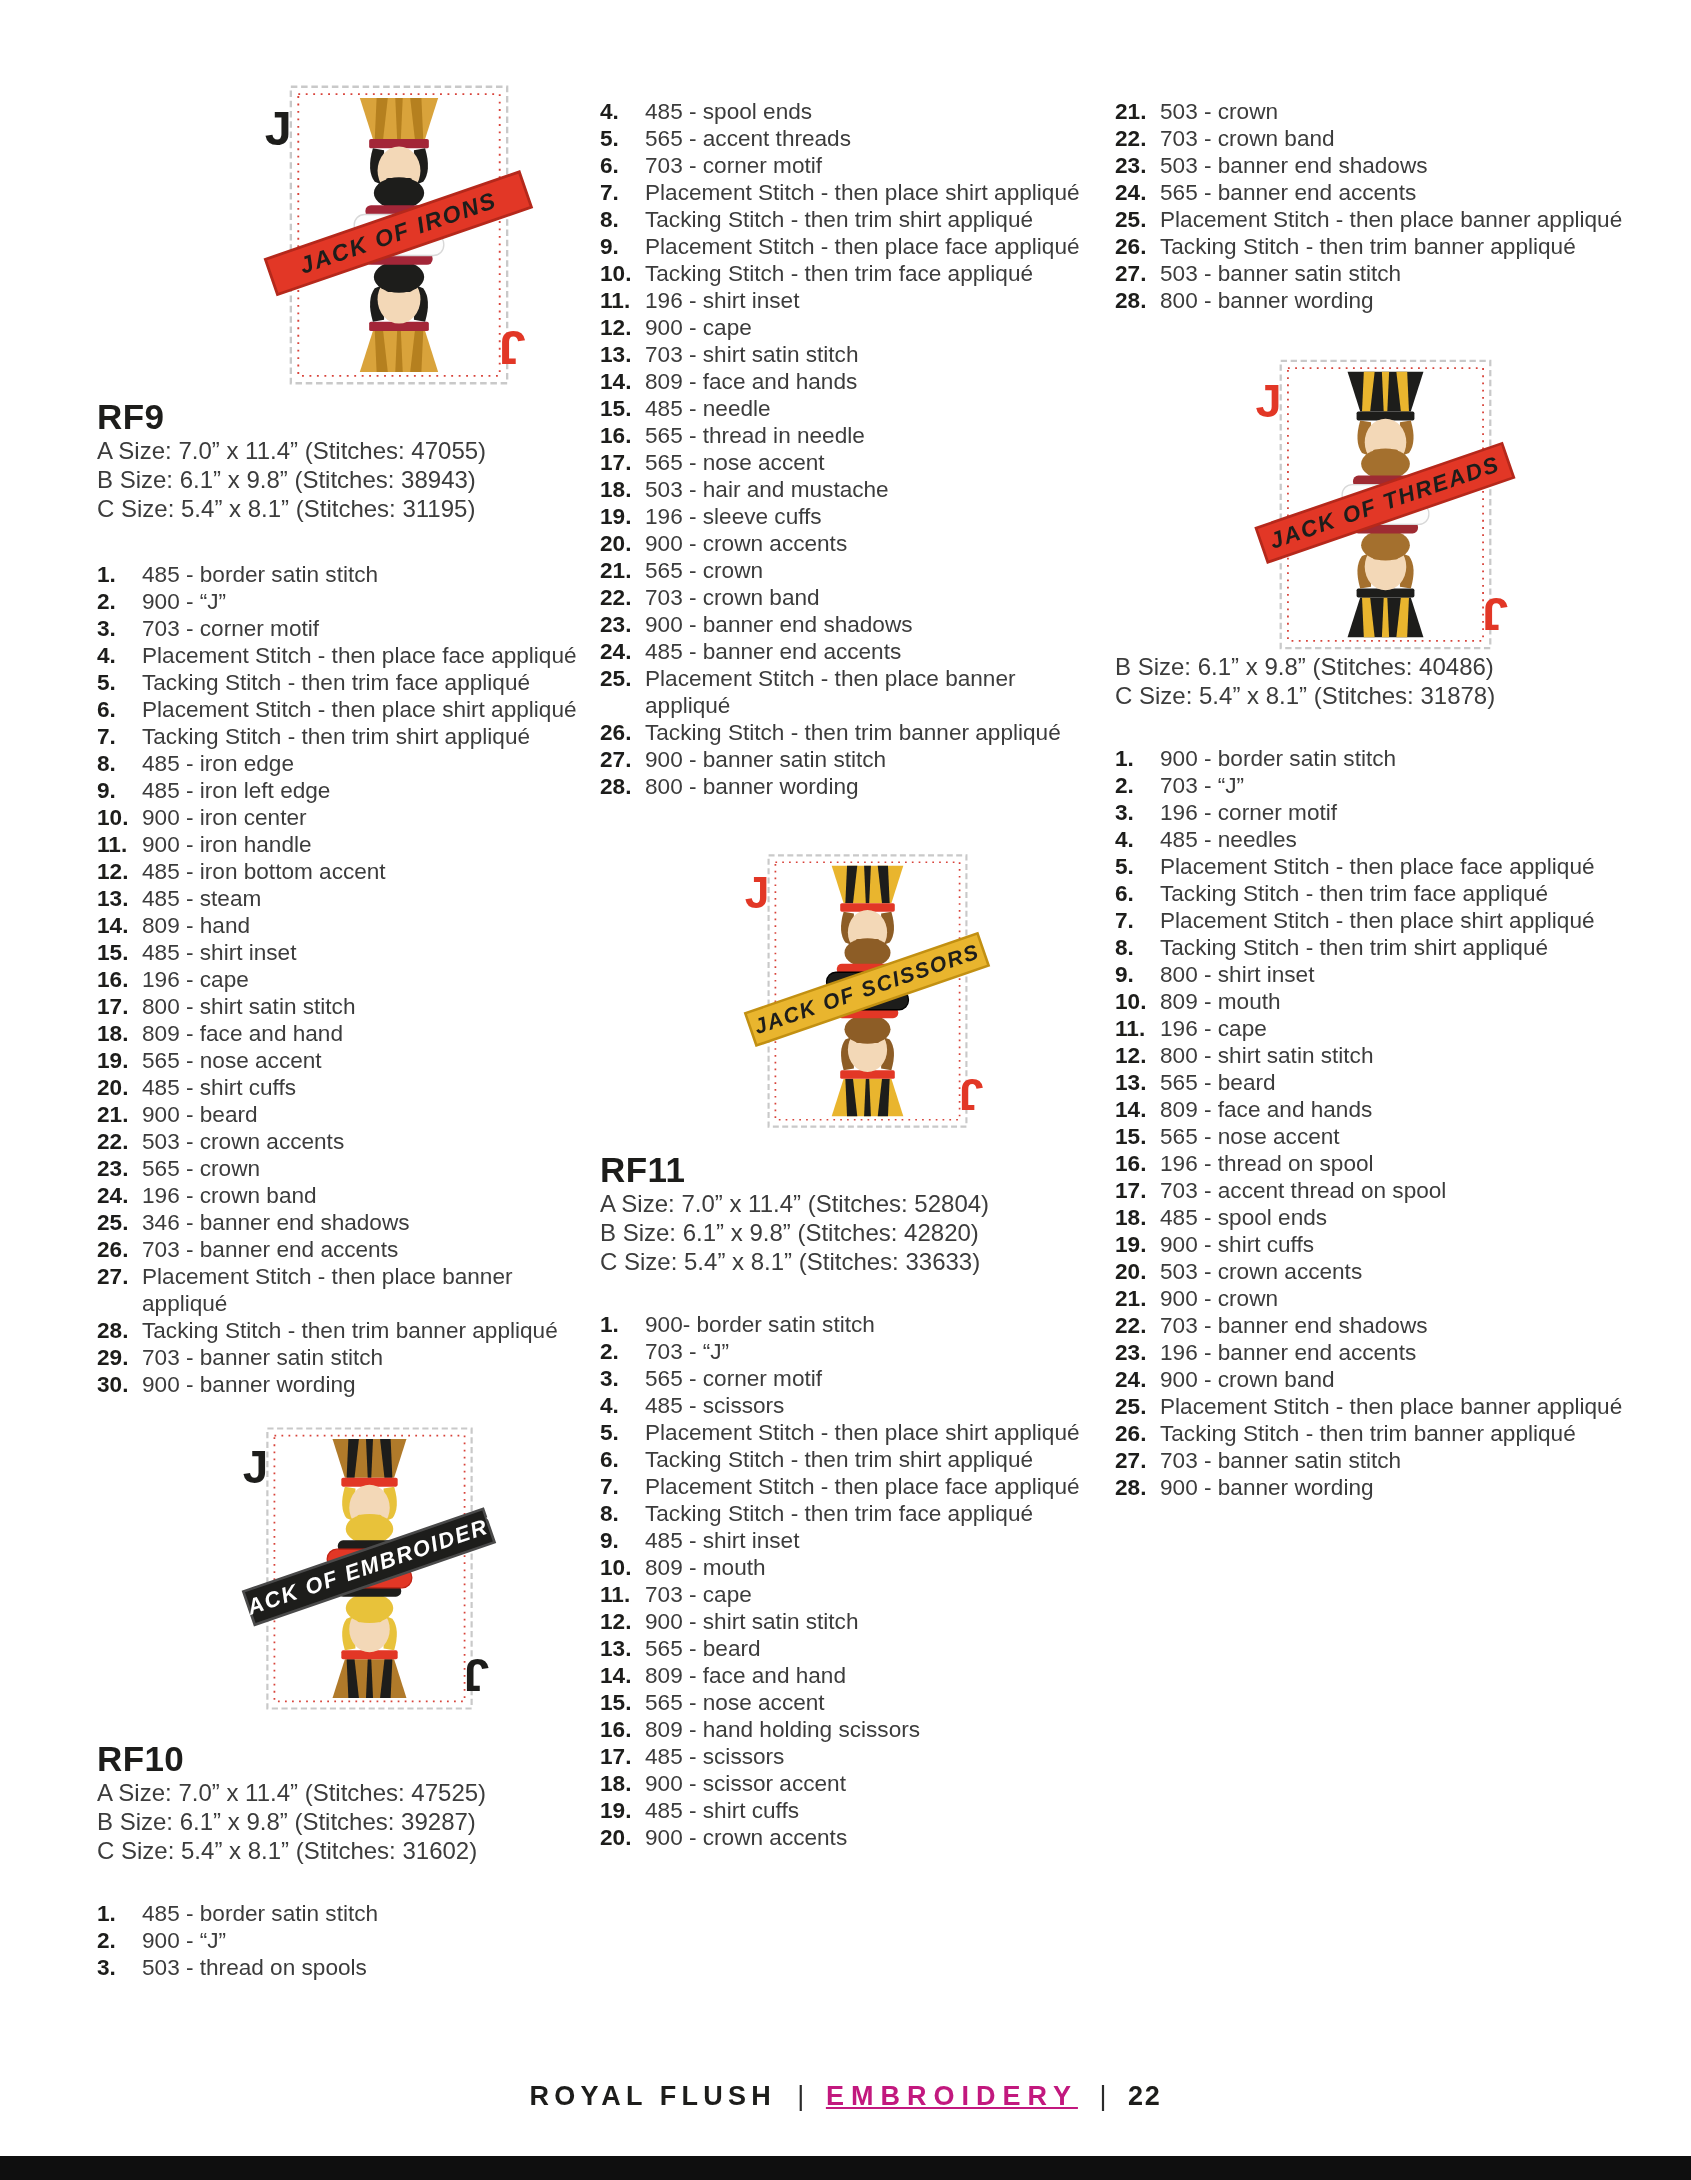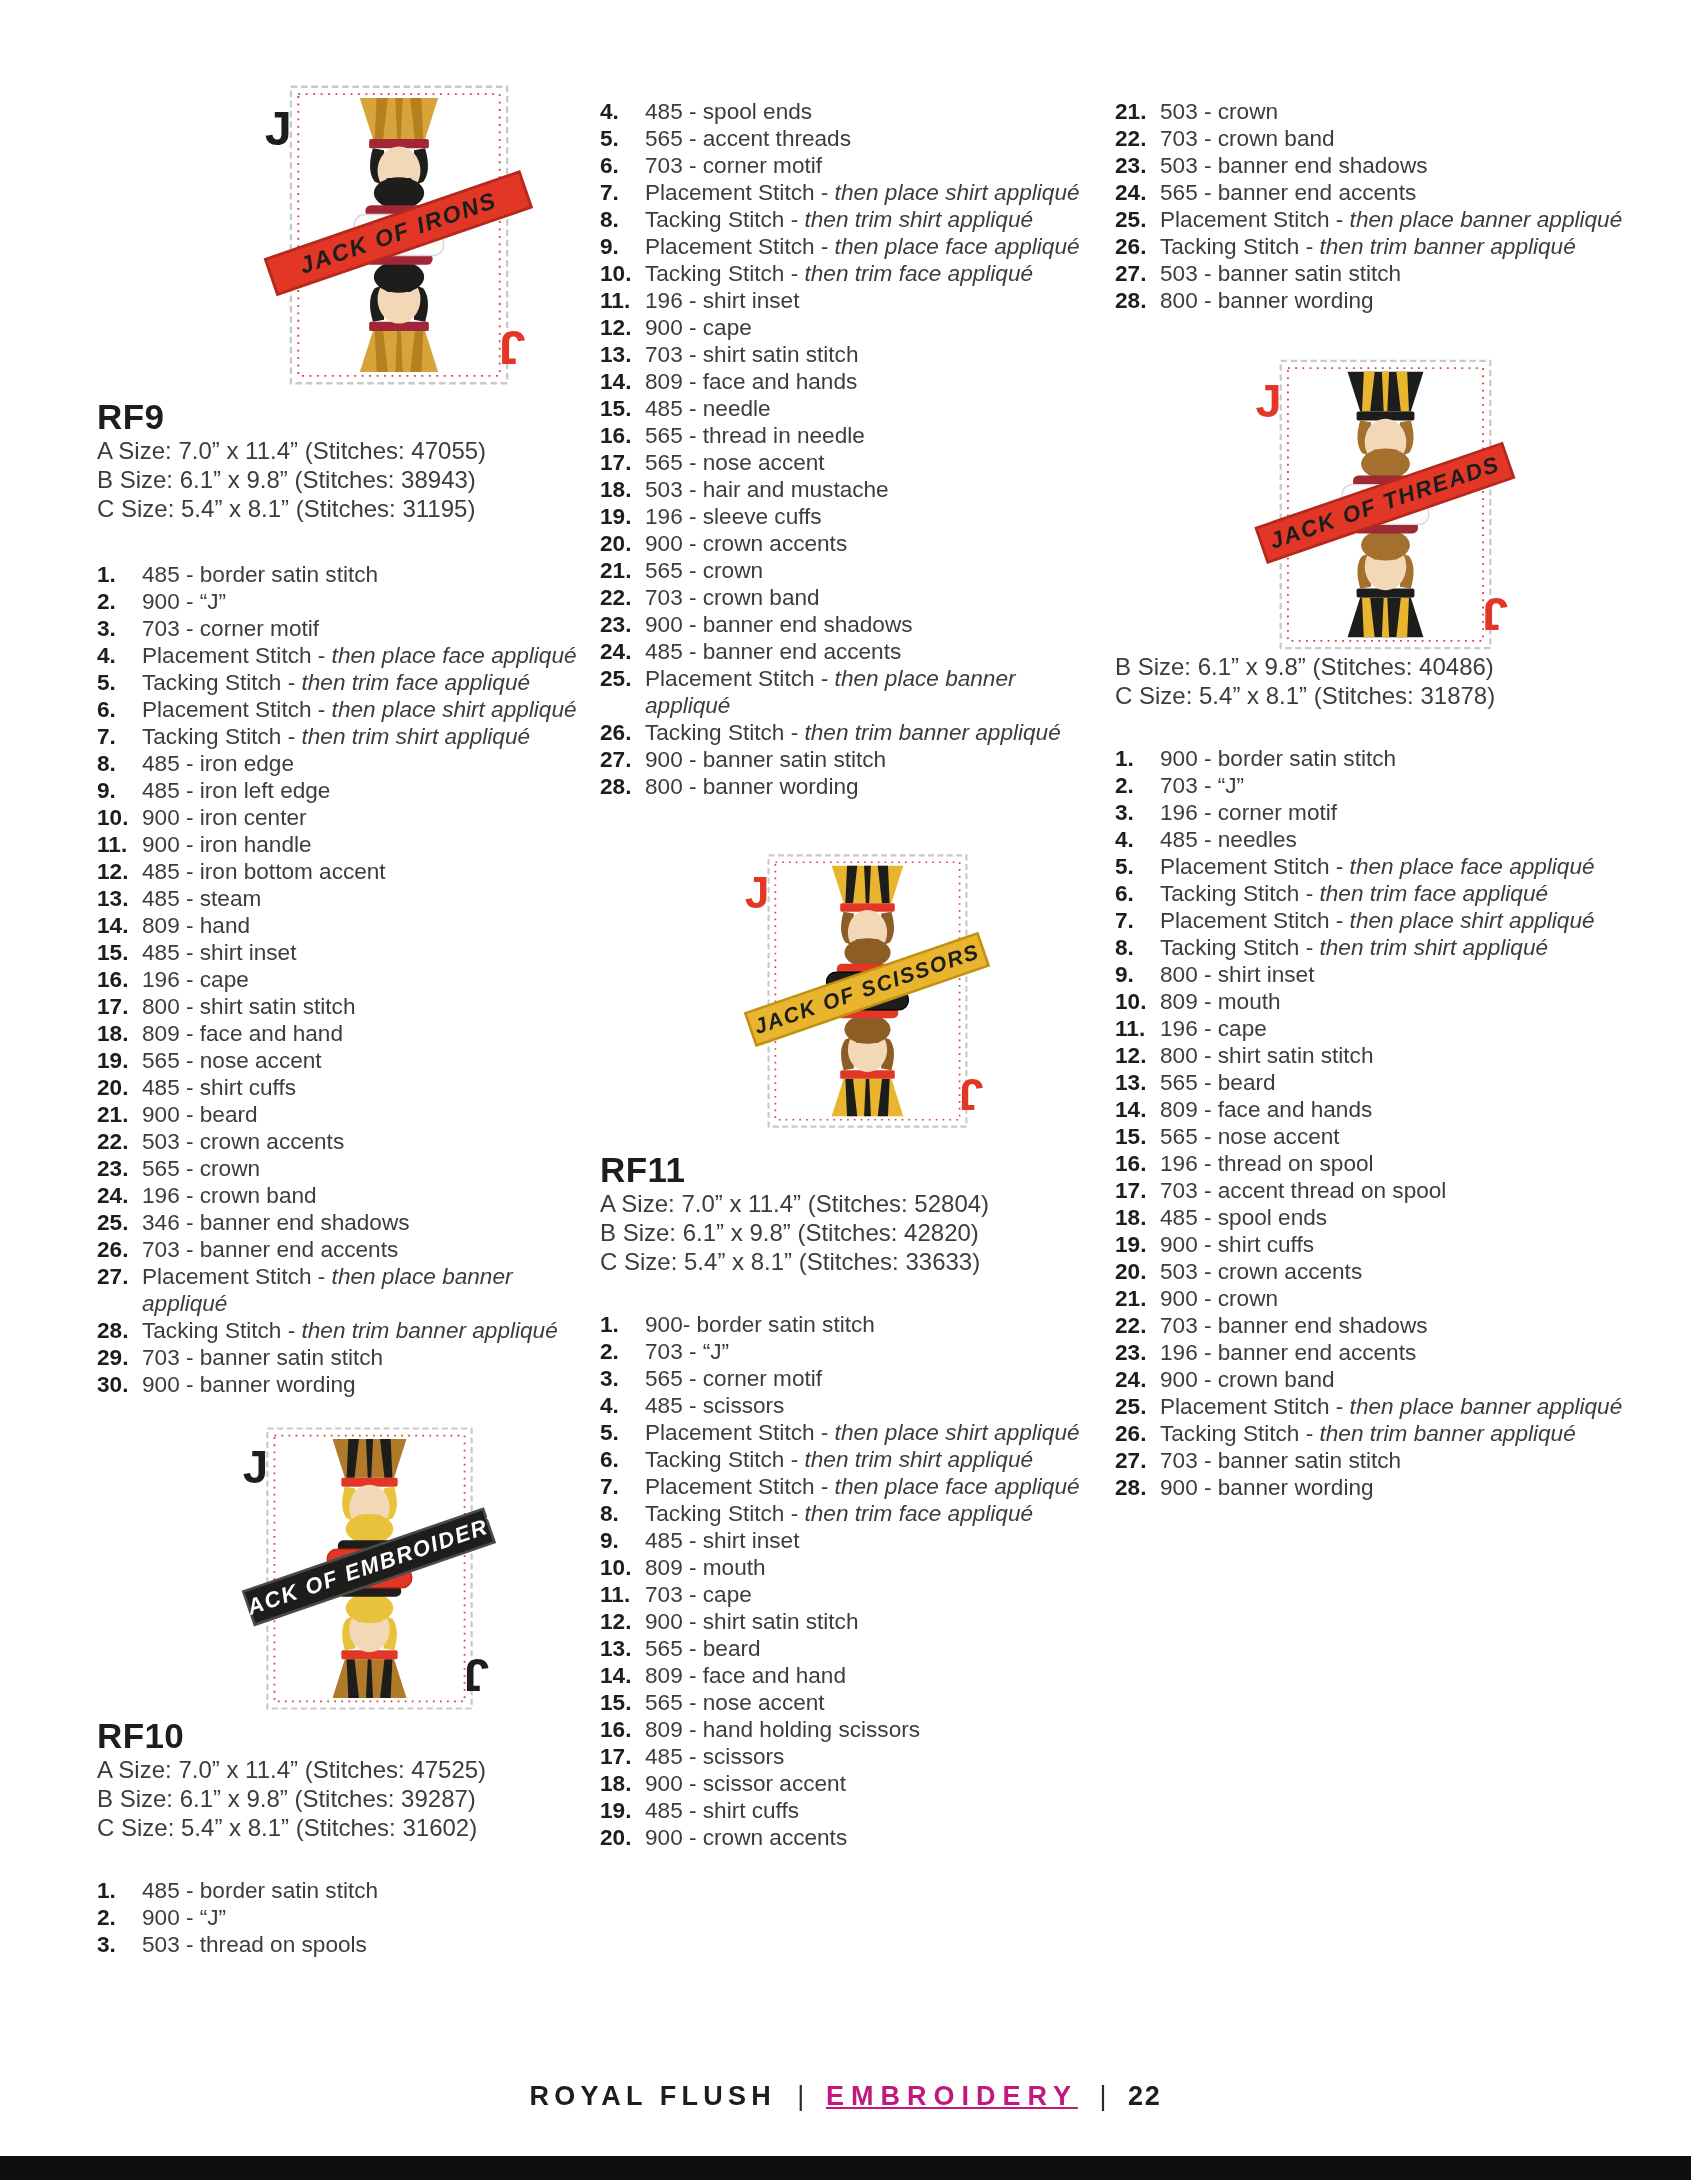--- a/index.html
+++ b/index.html
@@ -13,21 +13,21 @@
   #col3{left:1115px;width:527px}
 
   h2.sec{font-size:35px;line-height:38px;margin:0;font-weight:bold;color:#1d1d1b;letter-spacing:0.4px}
   .sizes{font-size:24px;line-height:29px;color:#3c3c3c}
   .sizes div{white-space:nowrap}
 
   ol.steps{list-style:none;margin:0;padding:0;font-size:22.6px;line-height:27px}
   ol.steps li{display:flex;align-items:flex-start}
   ol.steps .num{flex:0 0 45px;width:45px;font-weight:bold;color:#1d1d1b}
   ol.steps .body{flex:1}
-  ol.steps .it{font-style:italic}
+  ol.steps .it{}
 
   .card-wrap{position:relative}
   .card-wrap svg{display:block}
   .irons svg{width:280px;height:304px}
   .embroidery svg{width:287px;height:287px}
   .scissors svg{width:261px;height:278px}
   .threads svg{width:271px;height:295px}
   .irons{margin:83px 0 0 162px}
   .embroidery{margin:27px 0 0 129px}
   .scissors{margin:52px 0 0 137px}
@@ -258,21 +258,21 @@
         <rect class="p-collar" x="114" y="131" width="72" height="13" rx="6" fill="#1d1d1b"></rect>
         <rect class="p-body" x="102" y="141" width="96" height="23" rx="11" fill="#e23726" stroke="#c22315" stroke-width="1.5"></rect>
       </g>
         </g>
     <g class="banner" transform="rotate(-19 150 163)">
       <rect class="p-banner" x="6" y="141" width="288" height="40" fill="#1d1d1b" stroke="#4a4a4a" stroke-width="3"></rect>
       <text class="banner-label" x="150" y="169" text-anchor="middle" font-size="25" fill="#ffffff">JACK OF EMBROIDERY</text>
     </g>
   </svg>
     </div>
-  <h2 class="sec" style="margin-top:5px">RF10</h2>
+  <h2 class="sec" style="margin-top:28px">RF10</h2>
   <div class="sizes">
     <div>A Size: 7.0” x 11.4” (Stitches: 47525)</div>
     <div>B Size: 6.1” x 9.8” (Stitches: 39287)</div>
     <div>C Size: 5.4” x 8.1” (Stitches: 31602)</div>
   </div>
   <ol class="steps" style="margin-top:35px">
       <li>
         <span class="num">1.</span>
         <span class="body"><span>485 - border satin stitch</span></span>
       </li>

